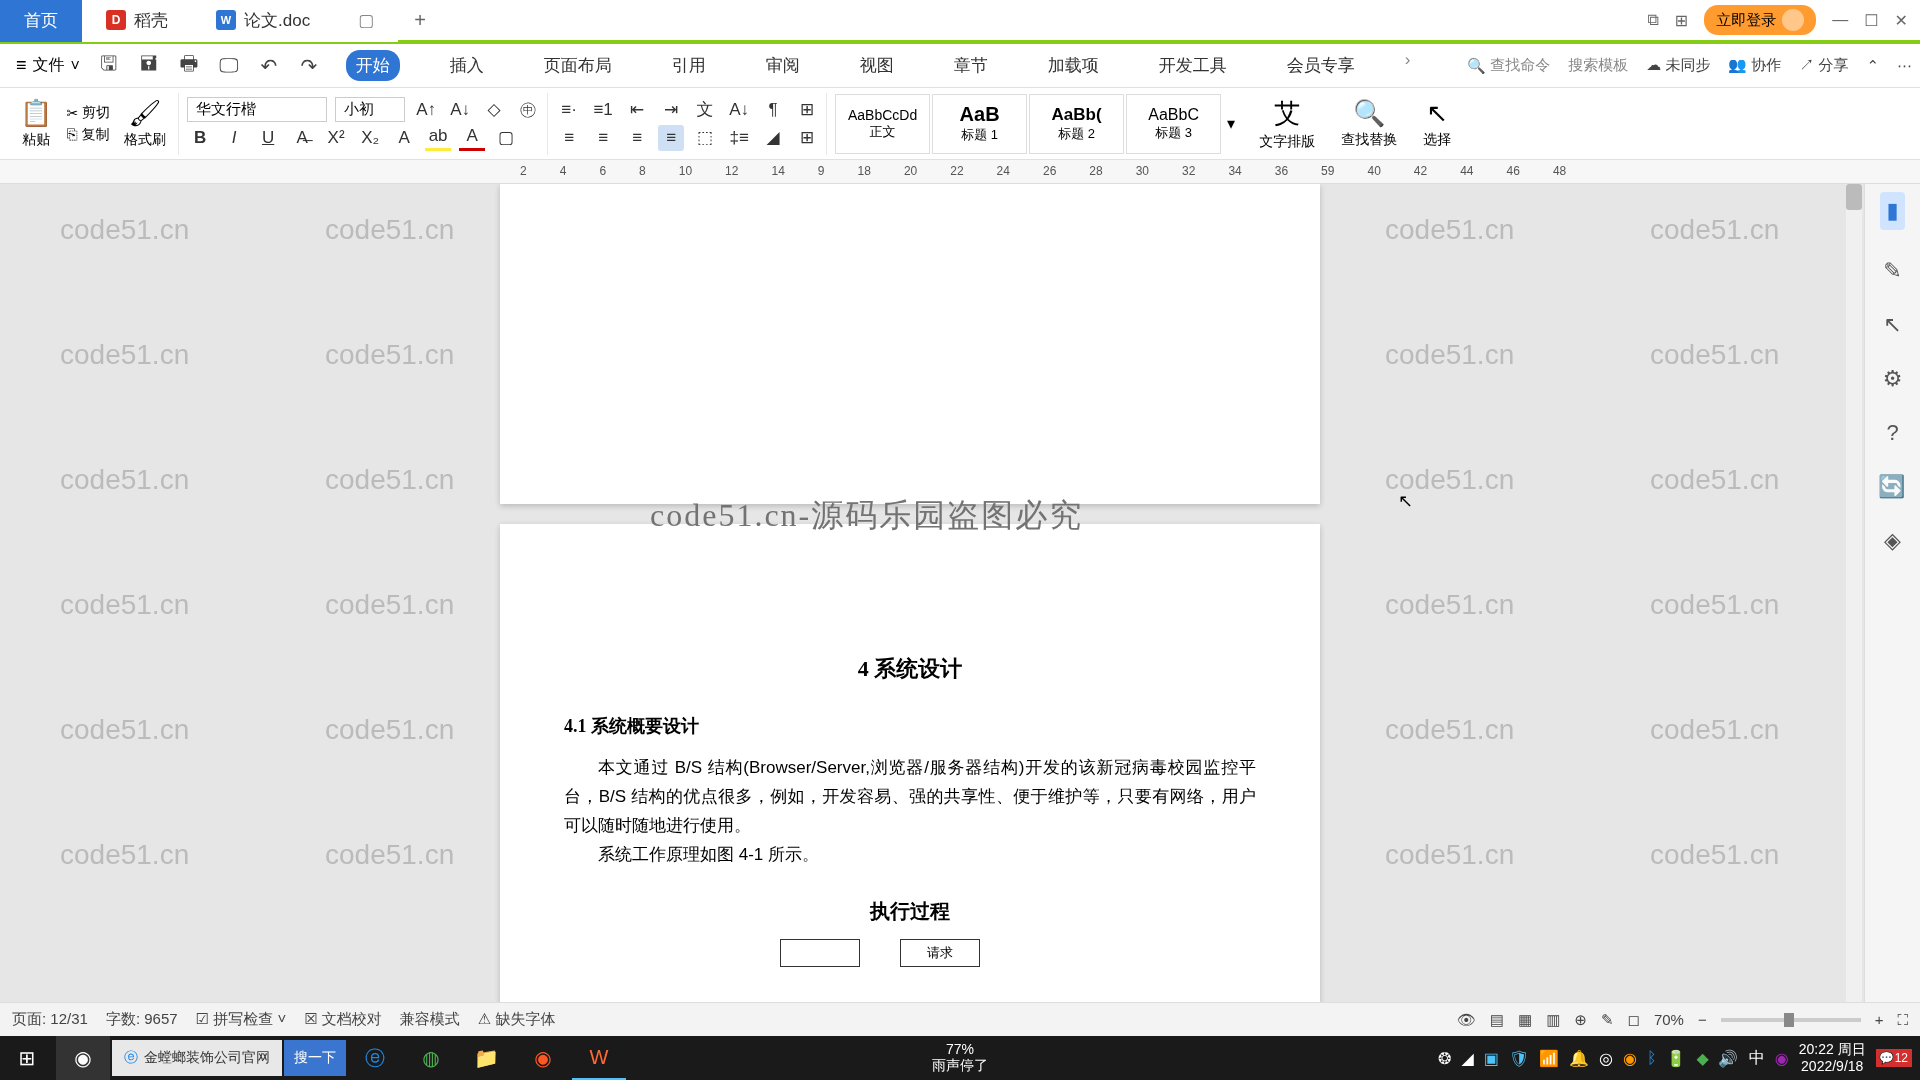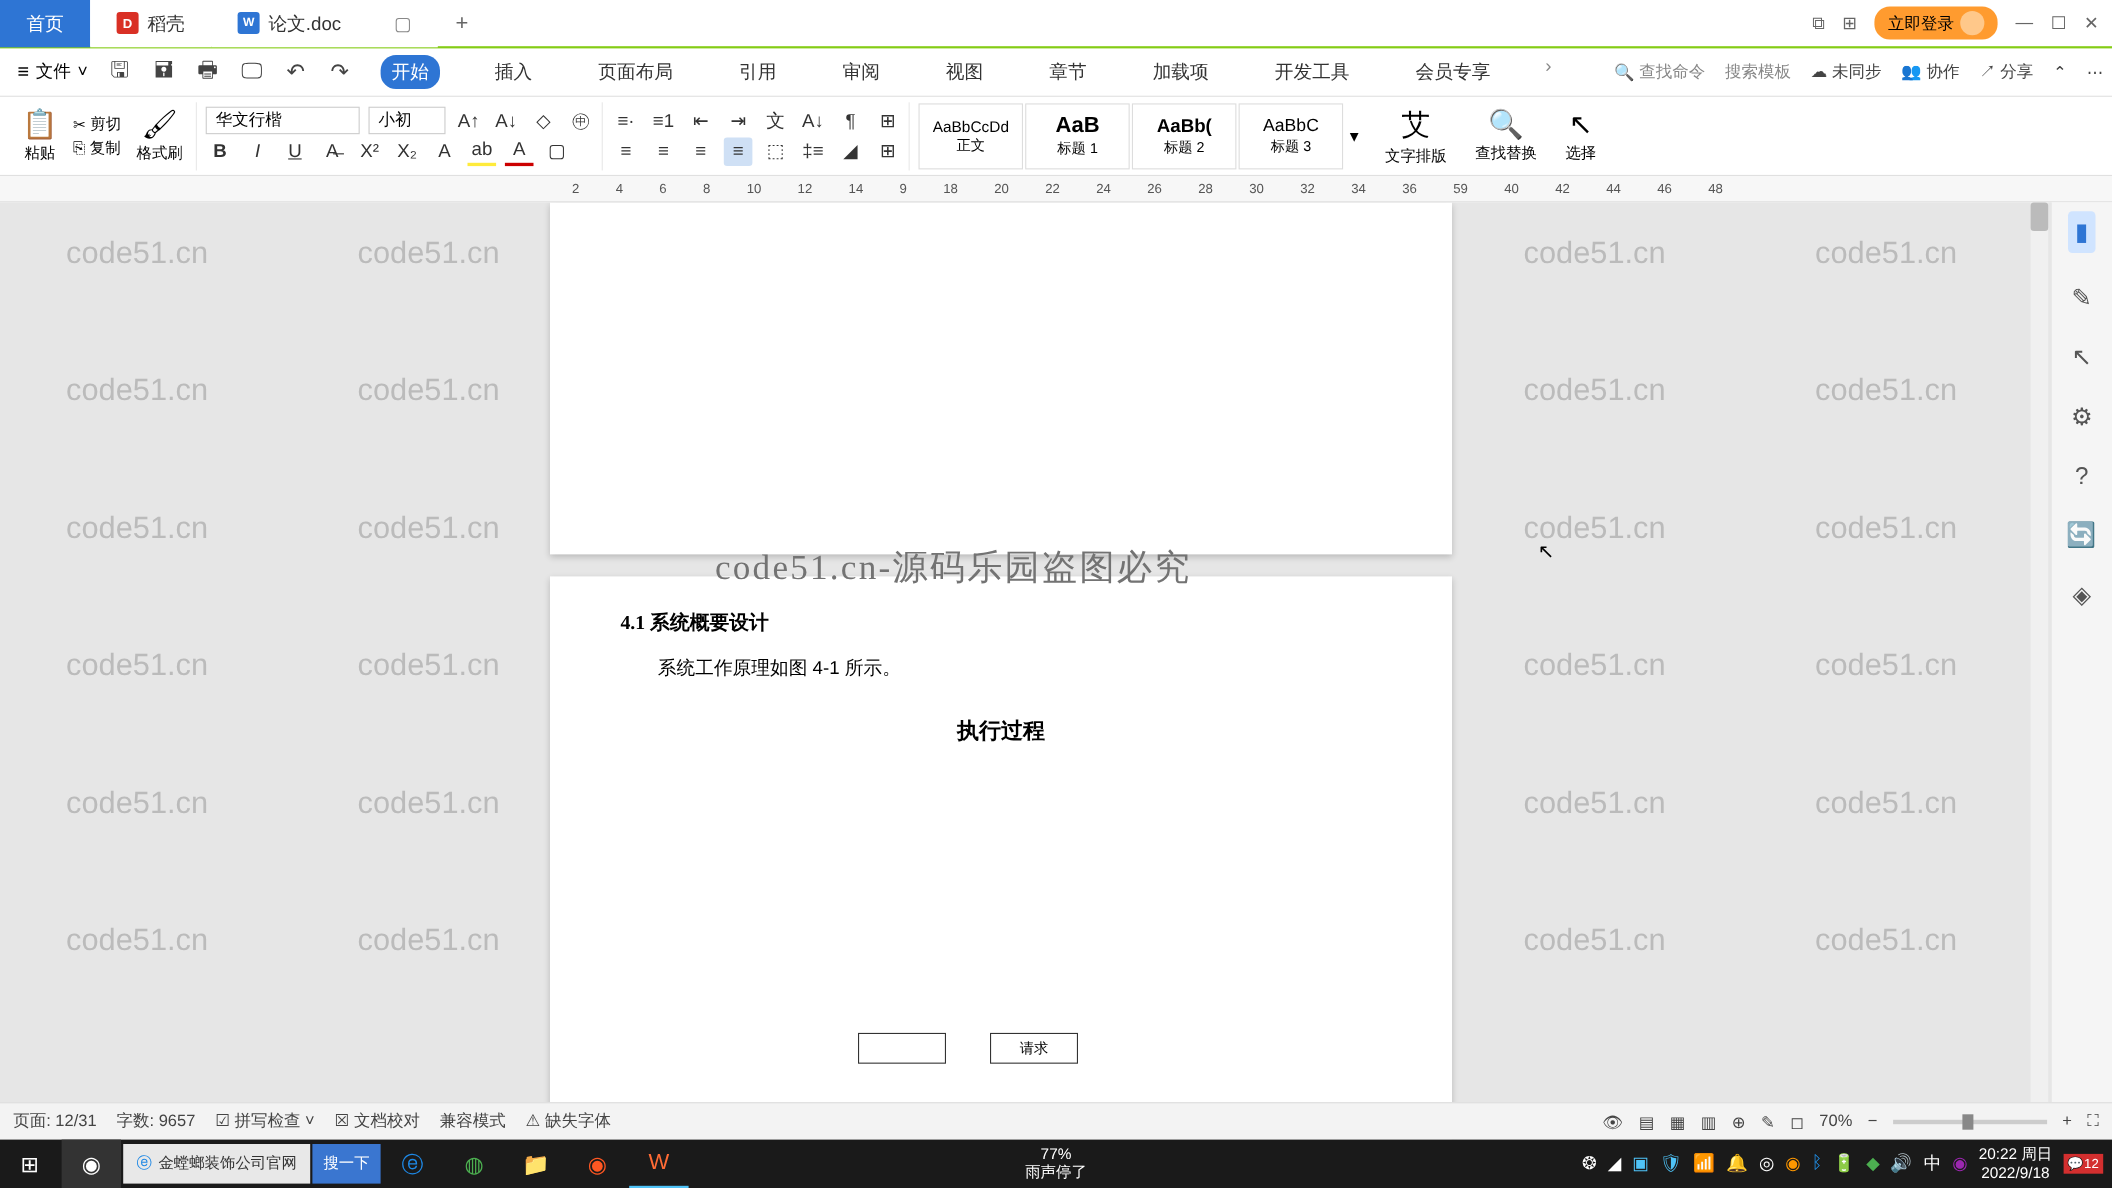--- a/index.html
+++ b/index.html
@@ -1,17 +1,17 @@
 <!DOCTYPE html>
 <html><head>
 <meta charset="utf-8">
 <style>
 * { margin: 0; padding: 0; box-sizing: border-box; font-family: "Microsoft YaHei", sans-serif; }
 body { width: 1920px; height: 1080px; overflow: hidden; background: #fff; position: relative; }
-.titlebar { height: 44px; background: #fff; border-bottom: 2px solid #84cc16; display: flex; align-items: center; }
+.titlebar { height: 44px; background: #fff; border-bottom: 4px solid #84cc16; display: flex; align-items: center; }
 .tab { height: 44px; padding: 0 24px; display: flex; align-items: center; gap: 8px; font-size: 17px; cursor: pointer; }
 .tab.home { background: #2e75d4; color: #fff; }
 .tab.dk { background: #fff; color: #333; }
 .tab-icon-dk { width: 20px; height: 20px; background: #d93025; border-radius: 3px; display: flex; align-items: center; justify-content: center; color: #fff; font-size: 12px; font-weight: bold; }
 .tab.active { background: #fff; color: #333; position: relative; }
 .tab-icon-doc { width: 20px; height: 20px; background: #2e75d4; border-radius: 3px; display: flex; align-items: center; justify-content: center; color: #fff; font-size: 11px; font-weight: bold; }
 .tab-add { padding: 0 16px; font-size: 20px; color: #666; cursor: pointer; }
 .titlebar-right { margin-left: auto; display: flex; align-items: center; gap: 16px; padding-right: 12px; }
 .login-btn { background: #ff9b2f; color: #000000; padding: 4px 12px; border-radius: 14px; display: flex; align-items: center; gap: 6px; font-size: 15px; }
 .login-avatar { width: 22px; height: 22px; background: #ffc88a; border-radius: 50%; }
@@ -329,22 +329,24 @@
       <div class="watermark" style="left: 590px; top: 655px;">code51.cn</div>
       <div class="watermark" style="left: 855px; top: 655px;">code51.cn</div>
       <div class="watermark" style="left: 1120px; top: 655px;">code51.cn</div>
       <div class="watermark" style="left: 1385px; top: 655px;">code51.cn</div>
       <div class="watermark" style="left: 1650px; top: 655px;">code51.cn</div>
     </div>
   <div class="big-watermark">code51.cn-源码乐园盗图必究</div>
 
   <div class="page page1"></div>
   <div class="page page2">
+    <div class="doc-heading">4  系统设计</div>
     <div class="doc-subheading">4.1  系统概要设计</div>
     <div class="doc-body">
+      <p>本文通过 B/S 结构(Browser/Server,浏览器/服务器结构)开发的该新冠病毒校园监控平台，B/S 结构的优点很多，例如，开发容易、强的共享性、便于维护等，只要有网络，用户可以随时随地进行使用。</p>
       <p>系统工作原理如图 4-1 所示。</p>
     </div>
     <div class="doc-exec">执行过程</div>
     <div class="diagram-box" style="left:280px;top:415px;"></div>
     <div class="diagram-box" style="left:400px;top:415px;">请求</div>
   </div>
 </div>
 
 <div class="scroll-track">
   <div class="scroll-thumb"></div>

